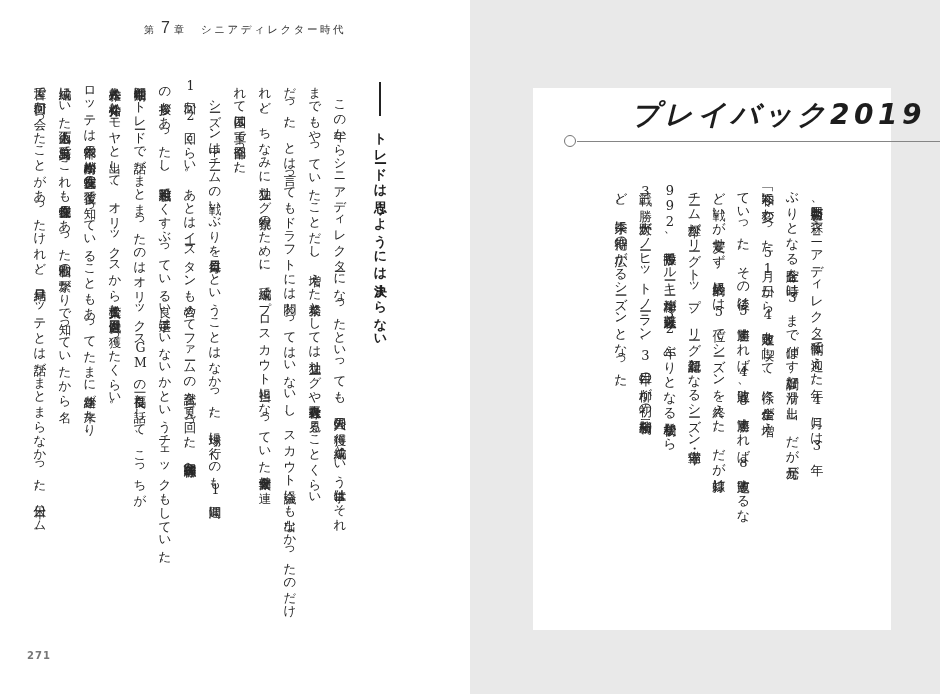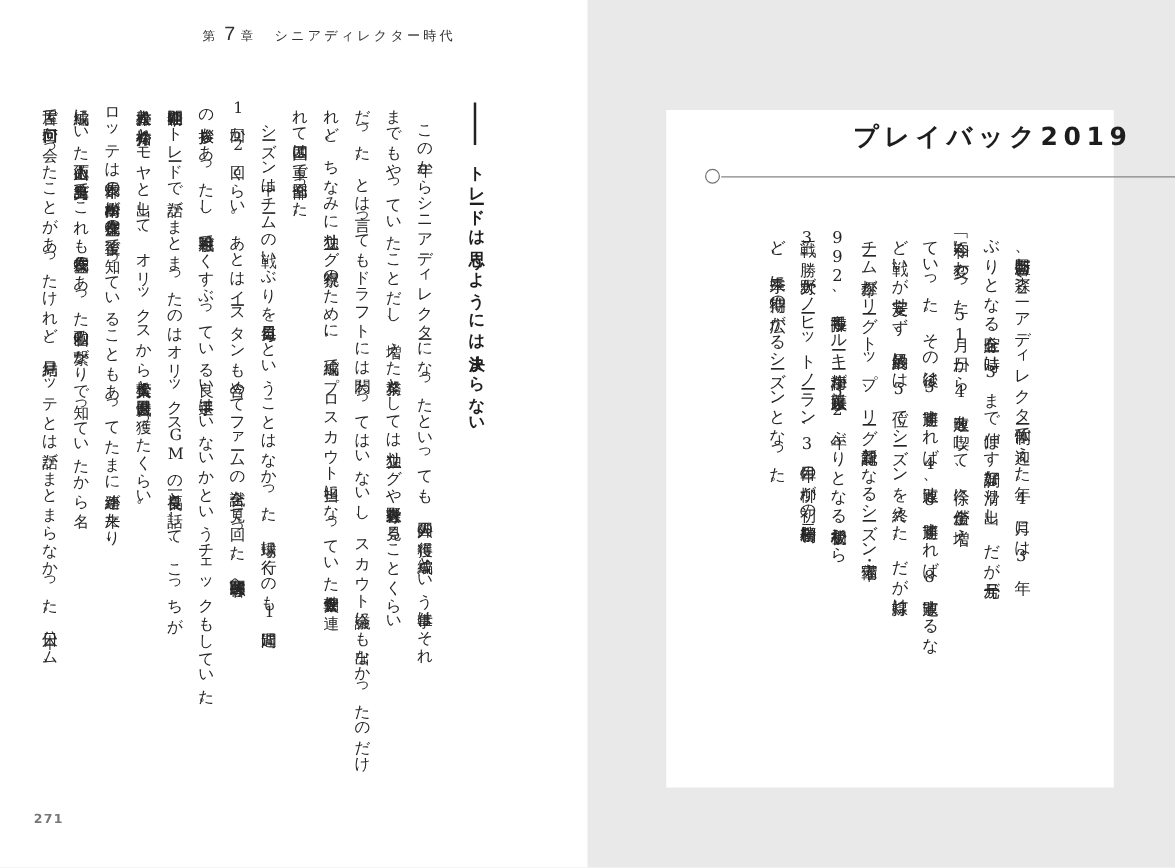--- a/index.html
+++ b/index.html
@@ -11,24 +11,24 @@
   
   .right-page {
     position:absolute; left:470px; top:0; width:470px; height:694px;
     background:#e9e9e9;
   }
   .white-panel {
     position:absolute; left:533px; top:88px; width:358px; height:542px;
     background:#ffffff;
   }
   .playback-title {
-    position:absolute; top:96px; right:34px;
+    position:absolute; top:96px; right:14px;
     font-family:"DejaVu Sans", sans-serif;
-    font-size:20px; font-weight:600; letter-spacing:4.5px;
-    color:#1d1d1d; white-space:nowrap;
+    font-size:28px; font-weight:600; letter-spacing:4.5px;
+    color:#1d1d1d; white-space:nowrap;font-style:italic;
   }
   .title-rule {
     position:absolute; top:141px; left:577px; right:0; height:1px;
     background:#858585;
   }
   .circle-bullet {
     position:absolute; top:135px; left:564px; width:10px; height:10px;
     border:1.5px solid #757575; border-radius:50%; background:transparent;
   }
   
@@ -54,22 +54,22 @@
     font-family:"DejaVu Sans", sans-serif;
     font-weight:bold; font-size:13px; letter-spacing:1.5px;
     line-height:30px; color:#1f1f1f;
   }
   .heading-dash {
     position:absolute; top:4px; left:14px;
     width:1.5px; height:34px; background:#222222;
   }
   
   .chapter-header {
-    position:absolute; top:19px; left:162px;
-    font-family:Liberation Mono, monospace;
+    position:absolute; top:19px; left:144px;
+    font-family:Liberation Sans, sans-serif;
     font-size:10px; color:#333; letter-spacing:5px; white-space:nowrap;
   }
   .chapter-header .chap-num {
     font-size:16px; letter-spacing:2px; padding:0 2px;
   }
   .chapter-header .chap-title { margin-left:12px; letter-spacing:2.5px; font-size:10.5px; }
   .page-number {
     position:absolute; top:650px; left:27px;
     font-family:"DejaVu Sans", sans-serif;
     font-size:10px; color:#777; letter-spacing:1px;font-weight:bold;

